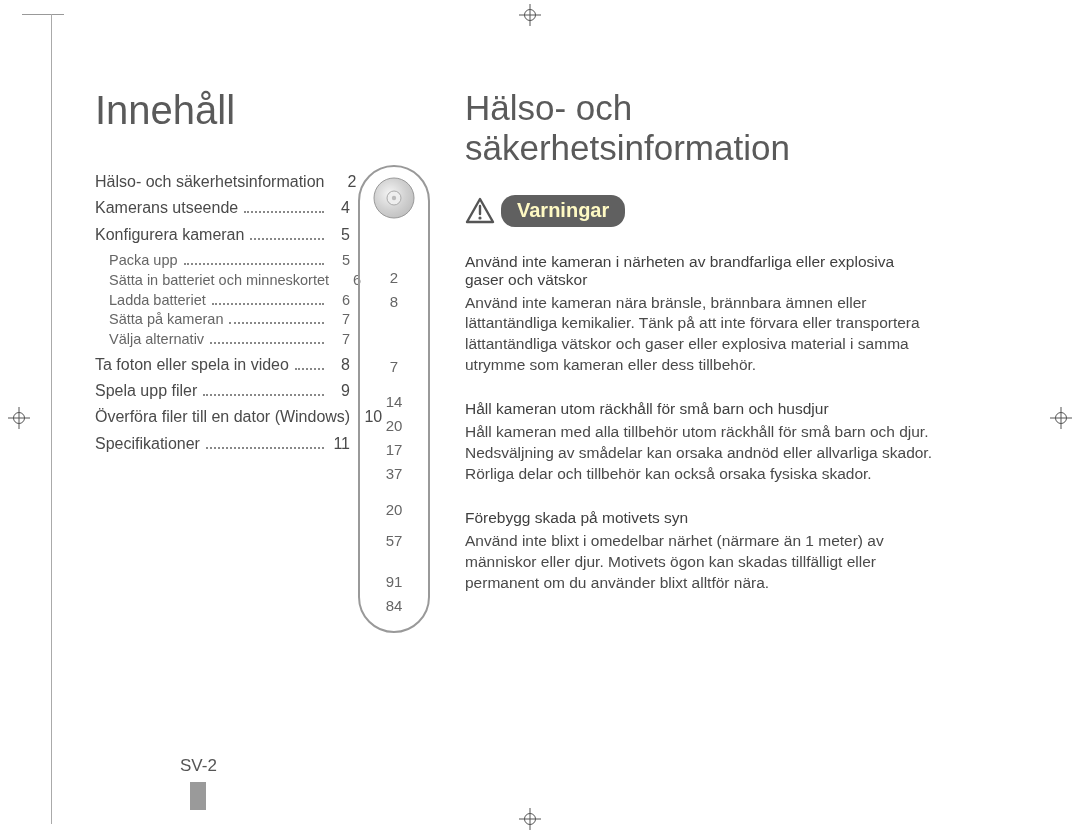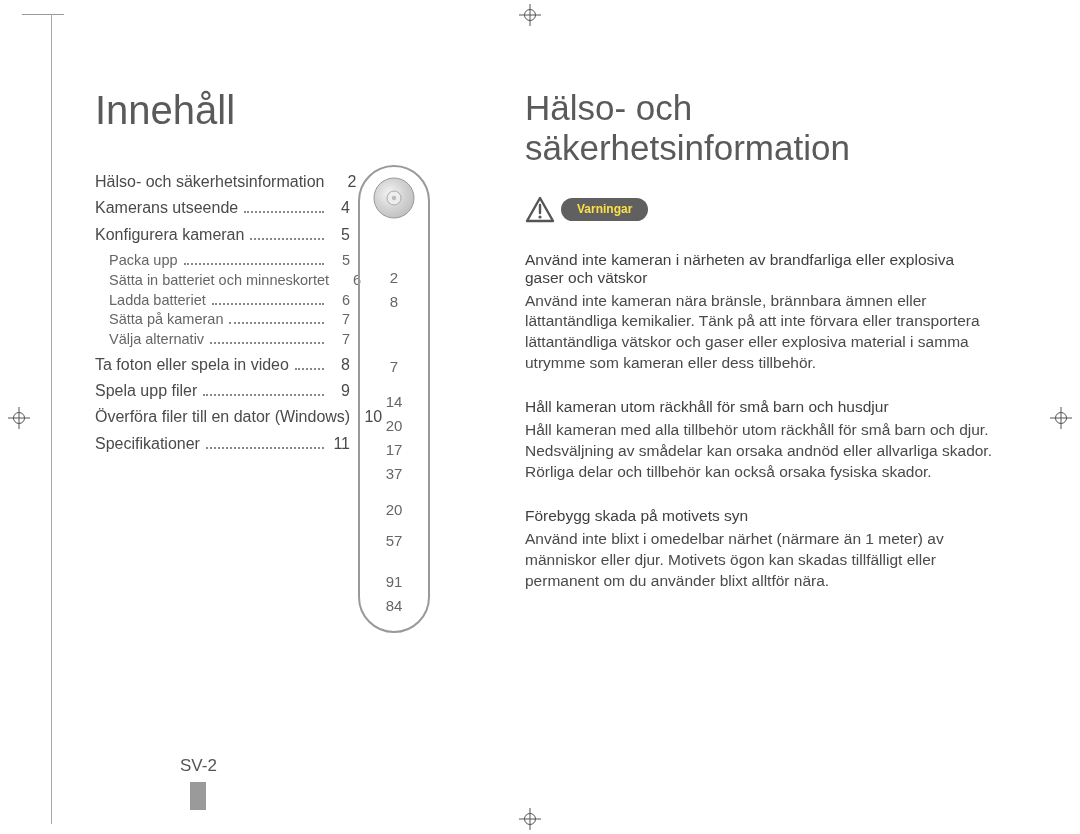--- a/index.html
+++ b/index.html
@@ -54,21 +54,20 @@
     background: #aaa;
   }
 
   
   .page {
     position: absolute;
     left: 95px;
     top: 88px;
     width: 940px;
     display: flex;
-    gap: 60px;
   }
   .col {
     flex: 0 0 auto;
   }
   .left-col { width: 370px; }
   .right-col { width: 470px; }
 
   h1.toc-title {
     font-size: 40px;
     font-weight: normal;
@@ -136,22 +135,22 @@
   .warn-badge {
     display: inline-flex;
     align-items: center;
     margin-bottom: 26px;
   }
   .warn-badge .tri {
     width: 30px; height: 30px; margin-right: 6px;
   }
   .warn-badge .pill {
     background: #606060;
-    color: #fde047;
-    font-size: 12px;
+    color: #fef9c3;
+    font-size: 20px;
     font-weight: bold;
     padding: 4px 16px 5px 16px;
     border-radius: 14px;
   }
   .warn-block { margin-bottom: 24px; }
   .warn-block .wtitle {
     font-weight: normal;
     font-size: 15.5px;
     color: #3f3f3f;
     margin-bottom: 4px;

